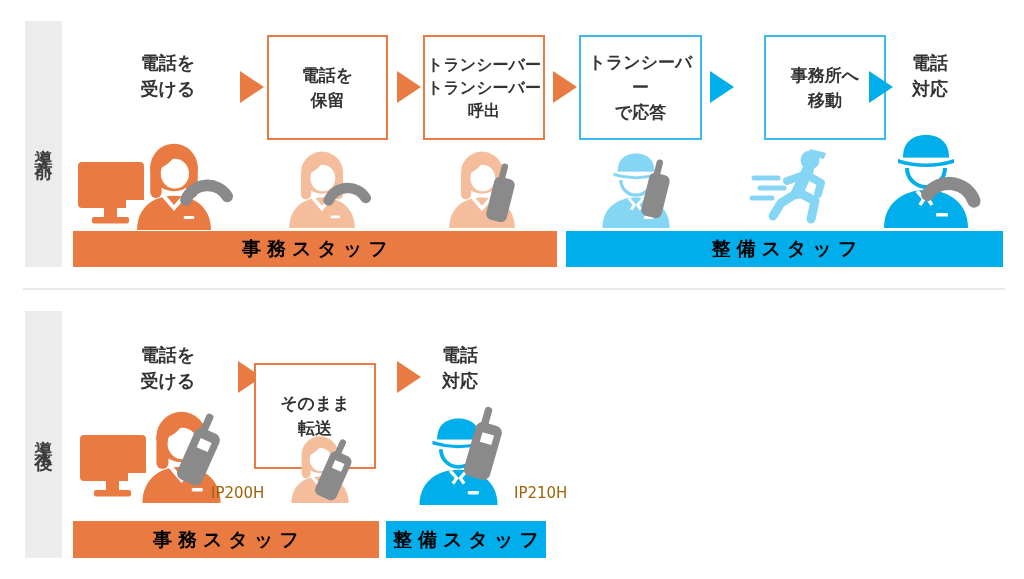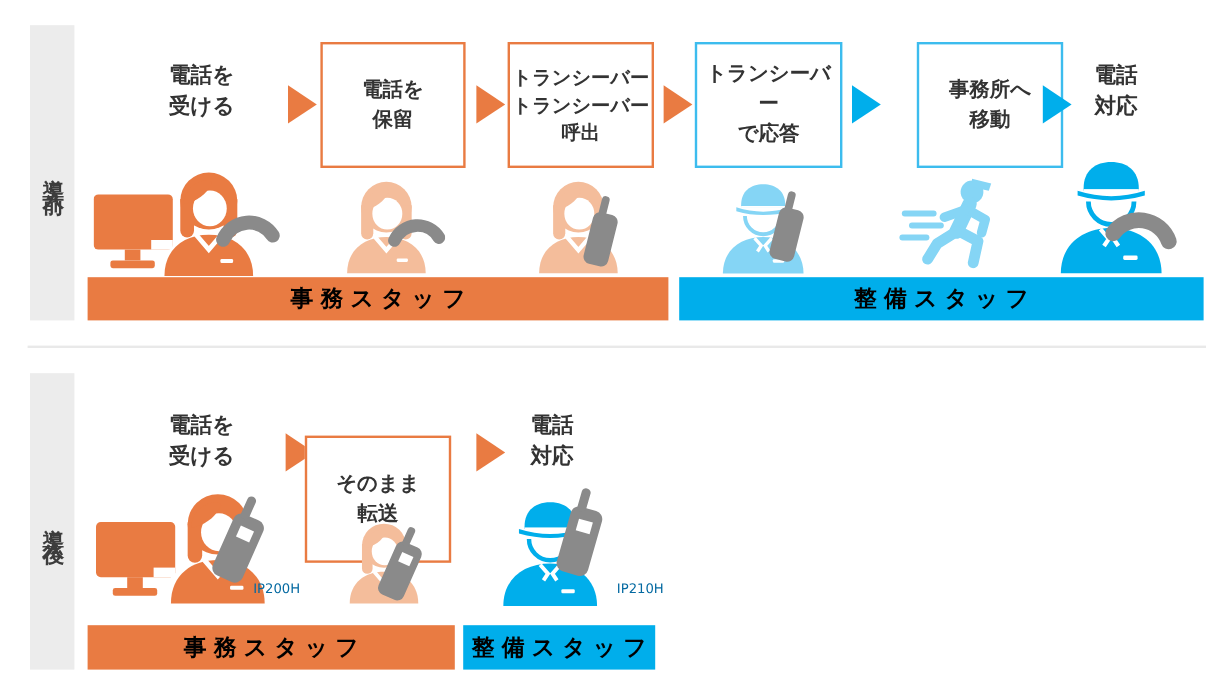--- a/index.html
+++ b/index.html
@@ -29,21 +29,21 @@
     border-width:16px 0 16px 24px;border-color:transparent;}
   .arrow.orange{border-left-color:var(--orange);}
   .arrow.blue{border-left-color:var(--blue);}
   .staff-bar{
     position:absolute;display:flex;align-items:center;justify-content:center;
     color:#000000;font-size:19px;font-weight:bold;letter-spacing:6px;text-indent:6px;
   }
   .staff-bar.orange{background:var(--orange);}
   .staff-bar.blue{background:var(--blue);}
   .divider{position:absolute;background:var(--divider);}
-  .device-label{position:absolute;font-size:11px;color:#0369a1;}
+  .device-label{position:absolute;font-size:15px;color:#a16207;}
   .icon{position:absolute;}
   
   .ic-orange{color:var(--orange);fill:var(--orange);}
   .ic-orange-pale{color:var(--orange-pale);fill:var(--orange-pale);}
   .ic-blue{color:var(--blue);fill:var(--blue);}
   .ic-blue-pale{color:var(--blue-pale);fill:var(--blue-pale);}
   .ic-gray{color:var(--gray);fill:var(--gray);}
   .fl-pale{fill:var(--blue-pale);}
   .sl{stroke:var(--blue-pale);stroke-width:5;stroke-linecap:round;fill:none;}
   .st-pale{stroke:var(--blue-pale);fill:none;stroke-linecap:round;stroke-linejoin:round;}

